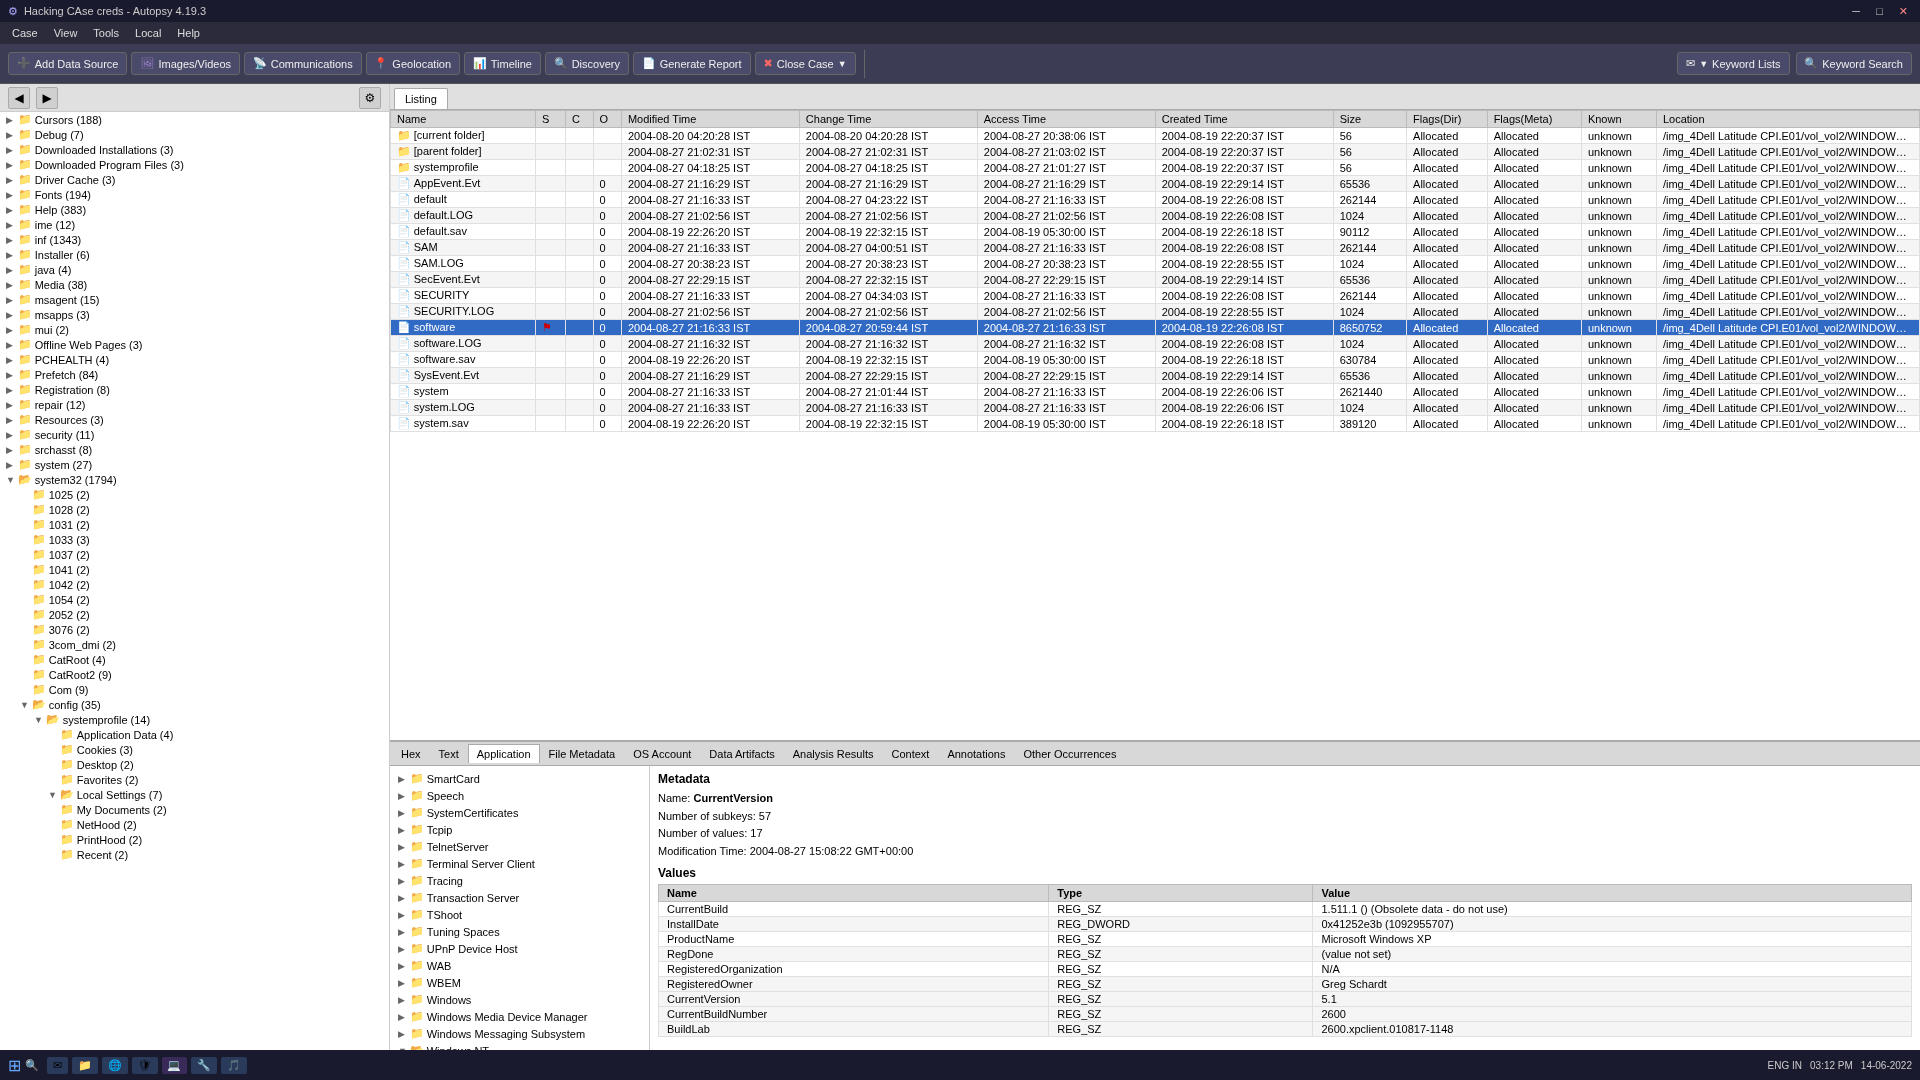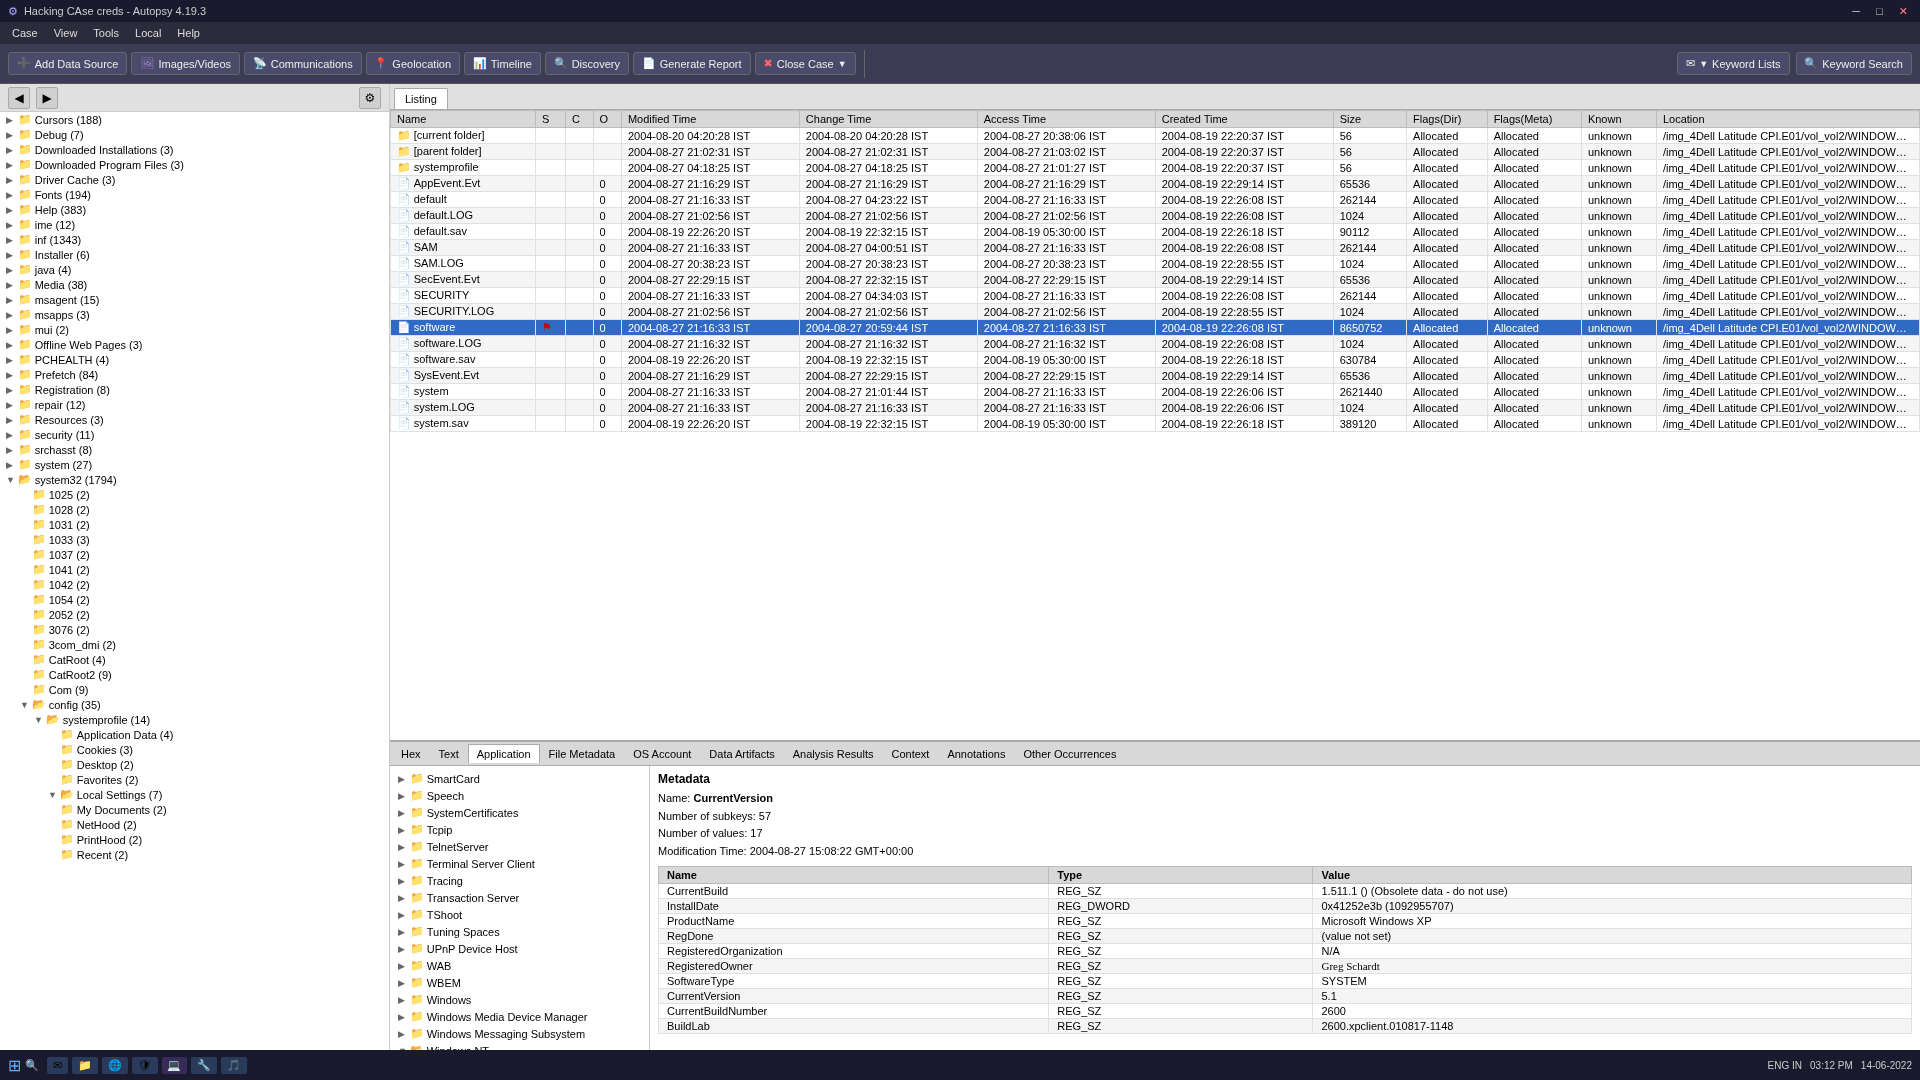--- a/index.html
+++ b/index.html
@@ -767,20 +767,21 @@
           </div>
         <div id="bottom-right">
           <div id="meta-panel">
   <div style="font-weight:bold;margin-bottom:4px;font-size:12px;">Metadata</div>
   <div style="font-size:11px;margin-bottom:6px;line-height:1.6;">
     <span>Name: <strong>CurrentVersion</strong></span><br>
     <span>Number of subkeys: 57</span><br>
     <span>Number of values: 17</span><br>
     <span>Modification Time: 2004-08-27 15:08:22 GMT+00:00</span>
   </div>
+  <div style="font-weight:bold;margin-bottom:4px;font-size:12px;">Values</div>
 <table id="values-table" style="width: 100%; border-collapse: collapse; font-size: 11px;">
                 <thead>
                   <tr>
                     <th style="background: rgb(216, 216, 216); border: 1px solid rgb(187, 187, 187); padding: 2px 8px; text-align: left;">Name</th>
                     <th style="background: rgb(216, 216, 216); border: 1px solid rgb(187, 187, 187); padding: 2px 8px; text-align: left;">Type</th>
                     <th style="background: rgb(216, 216, 216); border: 1px solid rgb(187, 187, 187); padding: 2px 8px; text-align: left;">Value</th>
                   </tr>
                 </thead>
                 <tbody>
                   <tr>
@@ -804,26 +805,21 @@
                     <td style="border: 1px solid rgb(224, 224, 224); padding: 1px 8px;">(value not set)</td>
                   </tr>
                   <tr>
                     <td style="border: 1px solid rgb(224, 224, 224); padding: 1px 8px;">RegisteredOrganization</td>
                     <td style="border: 1px solid rgb(224, 224, 224); padding: 1px 8px;">REG_SZ</td>
                     <td style="border: 1px solid rgb(224, 224, 224); padding: 1px 8px;">N/A</td>
                   </tr>
                   <tr style="background: rgb(245, 245, 245);">
                     <td style="border: 1px solid rgb(224, 224, 224); padding: 1px 8px;">RegisteredOwner</td>
                     <td style="border: 1px solid rgb(224, 224, 224); padding: 1px 8px;">REG_SZ</td>
-                    <td style="border: 1px solid rgb(224, 224, 224); padding: 1px 8px; font-family: Liberation Serif, serif;">Greg Schardt</td>
-                  </tr>
-                  <tr>
-                    <td style="border: 1px solid rgb(224, 224, 224); padding: 1px 8px;">SoftwareType</td>
-                    <td style="border: 1px solid rgb(224, 224, 224); padding: 1px 8px;">REG_SZ</td>
-                    <td style="border: 1px solid rgb(224, 224, 224); padding: 1px 8px;">SYSTEM</td>
+                    <td style="border: 1px solid rgb(224, 224, 224); padding: 1px 8px;">Greg Schardt</td>
                   </tr>
                   <tr style="background: rgb(245, 245, 245);">
                     <td style="border: 1px solid rgb(224, 224, 224); padding: 1px 8px;">CurrentVersion</td>
                     <td style="border: 1px solid rgb(224, 224, 224); padding: 1px 8px;">REG_SZ</td>
                     <td style="border: 1px solid rgb(224, 224, 224); padding: 1px 8px;">5.1</td>
                   </tr>
                   <tr>
                     <td style="border: 1px solid rgb(224, 224, 224); padding: 1px 8px;">CurrentBuildNumber</td>
                     <td style="border: 1px solid rgb(224, 224, 224); padding: 1px 8px;">REG_SZ</td>
                     <td style="border: 1px solid rgb(224, 224, 224); padding: 1px 8px;">2600</td>

